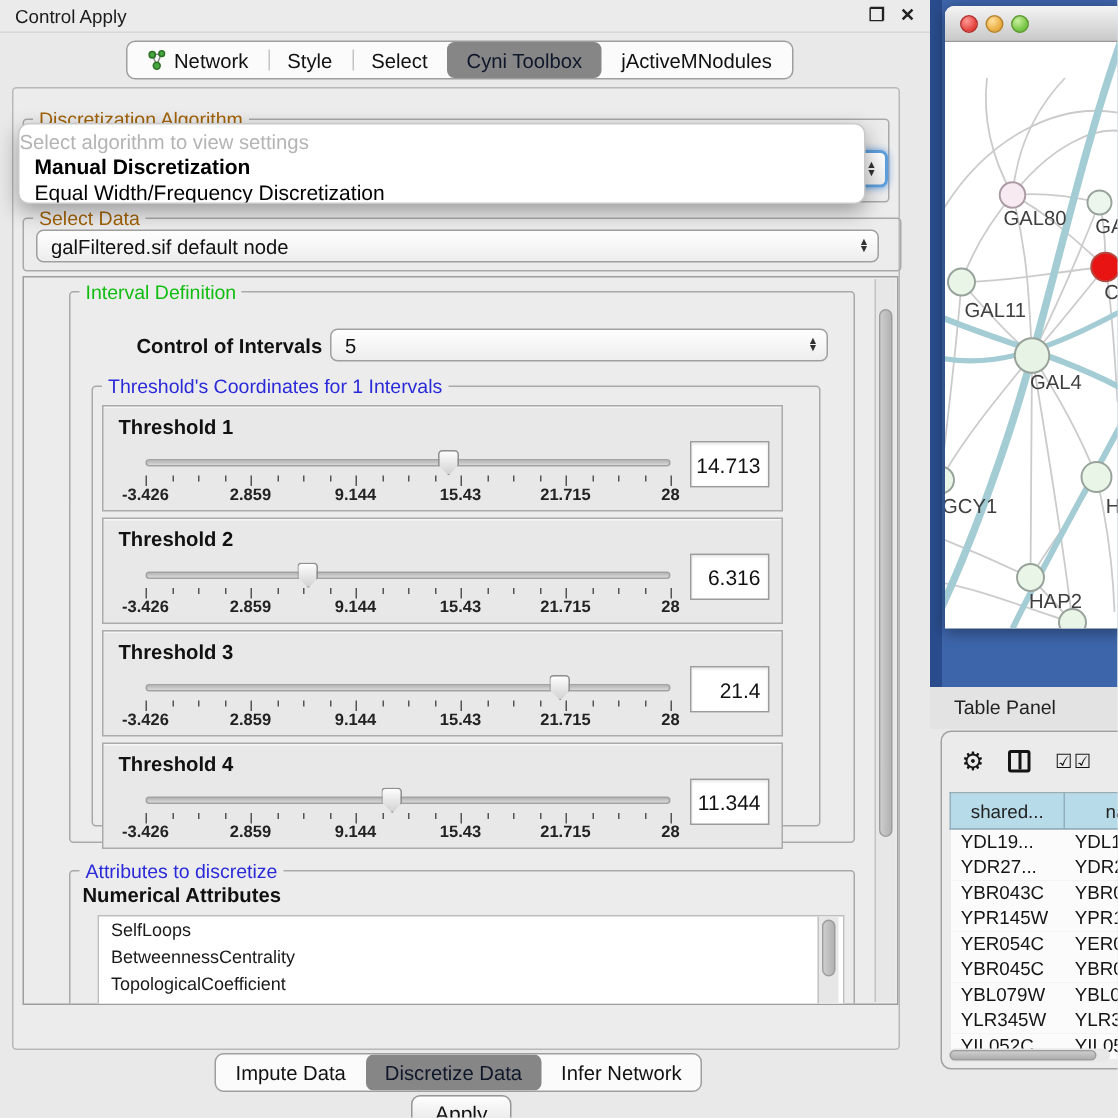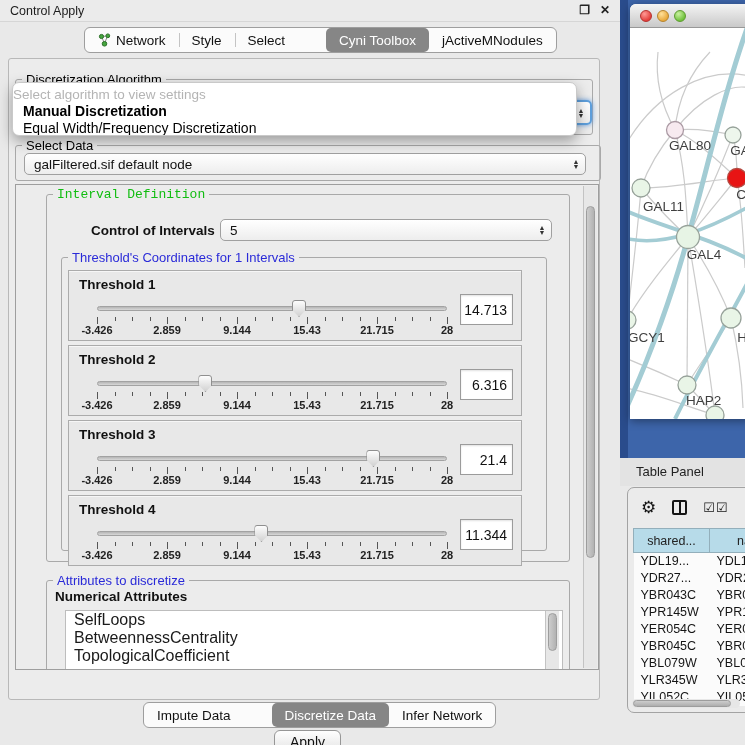--- a/index.html
+++ b/index.html
@@ -10,33 +10,33 @@
   
   #titlebar { left:0; top:0; width:620px; height:22px; background:#ebebeb; border-bottom:1px solid #d6d6d6; }
   #titlebar .title { position:absolute; left:10px; top:4px; font-size:12.5px; color:#1c1c1c; }
   #titlebar .winbtn { position:absolute; top:3px; font-size:12px; color:#222; font-weight:bold; cursor:default; }
   #float-btn { right:30px; }
   #close-btn { right:10px; }
 
   .tabstrip { display:flex; align-items:stretch; background:#fbfbfb; border:1px solid #9e9e9e; border-radius:6px; height:26px; overflow:hidden; }
   .tab { display:flex; align-items:center; gap:5px; padding:0 13px; font-size:13.5px; color:#111; position:relative; background:transparent; }
   .tab + .tab::before { content:""; position:absolute; left:0; top:5px; bottom:5px; width:1px; background:#c4c4c4; }
-  .tab.selected { background:#868686; color:#ffffff; border-radius:5px;margin-left:28px; }
+  .tab.selected { background:#868686; color:#0f172a; border-radius:5px; }
   .tab.selected::before { display:none; }
   .tab.selected + .tab::before { display:none; }
   #top-tabs { left:84px; top:27px; }
   #bottom-tabs { left:143px; top:702px; }
 
   #content-panel { left:8px; top:58px; width:592px; height:642px; background:#ececec; border:1px solid #b8b8b8; border-radius:3px; }
 
   .group { position:absolute; border:1px solid #a9a9a9; border-radius:3px; }
   .group > .legend { position:absolute; top:-8px; left:6px; background:#ececec; padding:0 4px; font-size:13px; white-space:nowrap; }
-  .legend.green { color:#11bd11;font-family:Liberation Mono, monospace; }
+  .legend.green { color:#11bd11; }
   .legend.blue { color:#2a2ad8; }
-  .legend.dark { color:#000000; }
+  .legend.dark { color:#a16207; }
 
   .combo { position:absolute; background:linear-gradient(#ffffff,#ededed); border:1px solid #a0a0a0; border-radius:5px; font-size:13.5px; color:#111; display:flex; align-items:center; }
   .combo .val { padding-left:9px; flex:1; white-space:nowrap; overflow:hidden; }
   .combo .stepper { width:14px; display:flex; flex-direction:column; align-items:center; line-height:5px; font-size:7px; color:#333; padding-right:4px; }
   .combo.focusring { border:2px solid #5e9fdc; box-shadow:0 0 5px rgba(90,150,220,.95); }
 
   
   #algo-popup { left:12px; top:82px; width:565px; height:54px; background:#ffffff; border:1px solid #c9c9c9; border-radius:7px; box-shadow:0 5px 14px rgba(0,0,0,.35); z-index:40; overflow:hidden; }
   #algo-popup .ph { text-align:left; color:#b4b4b4; font-size:13.5px; padding-top:4px; }
   #algo-popup .opt { font-size:14px; color:#000; padding:1px 10px 0 10px; white-space:nowrap; }
@@ -59,21 +59,21 @@
   .t-thumb { position:absolute; top:-4px; width:14px; height:17px; background:linear-gradient(#fdfdfd,#d2d2d2); border:1px solid #8f8f8f; border-radius:3px 3px 0 0;
              clip-path:polygon(0 0,100% 0,100% 58%,50% 100%,0 58%); }
   .t-ticks { position:absolute; left:28px; top:46px; width:350px; height:8px; }
   .t-ticks span { position:absolute; top:0; width:1px; background:#555; }
   .t-ticklabels { position:absolute; left:28px; top:53px; width:350px; height:12px; }
   .t-ticklabels span { position:absolute; transform:translateX(-50%); font-size:11px; font-weight:bold; color:#222; white-space:nowrap; }
   .t-valuebox { position:absolute; right:8px; top:23px; width:53px; height:31px; background:#fff; border:1px solid #9b9b9b; box-shadow:inset 0 1px 2px rgba(0,0,0,.12);
                 font-size:14px; color:#111; display:flex; align-items:center; justify-content:flex-end; padding-right:5px; }
 
   
-  #attr-list { position:absolute; left:18px; top:29px; width:498px; height:61px; background:#ffffff; border:1px solid #bdbdbd; overflow:hidden; font-size:16px; }
+  #attr-list { position:absolute; left:18px; top:29px; width:498px; height:61px; background:#ffffff; border:1px solid #bdbdbd; overflow:hidden; font-size:12px; }
   #attr-list div { padding:0 0 0 8px; line-height:18px; white-space:nowrap; }
 
   #apply-btn { left:265px; top:671px; width:67px; height:23px; background:linear-gradient(#fefefe,#e4e4e4); border:1px solid #969696; border-radius:6px; font-size:14px; color:#111;
                display:flex; align-items:center; justify-content:center; font-family:"Liberation Sans",sans-serif; }
 
   
   #blue-bg { left:620px; top:0; width:125px; height:458px; background:#3d65aa; }
   #blue-strip { left:620px; top:0; width:8px; height:458px; background:#2a4c8c; }
   #net-window { left:630px; top:4px; width:120px; height:415px; background:#fff; border-radius:6px 6px 0 0; box-shadow:0 2px 10px rgba(0,0,0,.4); overflow:hidden; }
   #net-titlebar { position:absolute; left:0; top:0; right:0; height:24px; background:linear-gradient(#f4f4f4,#c9c9c9); border-bottom:1px solid #989898; }

